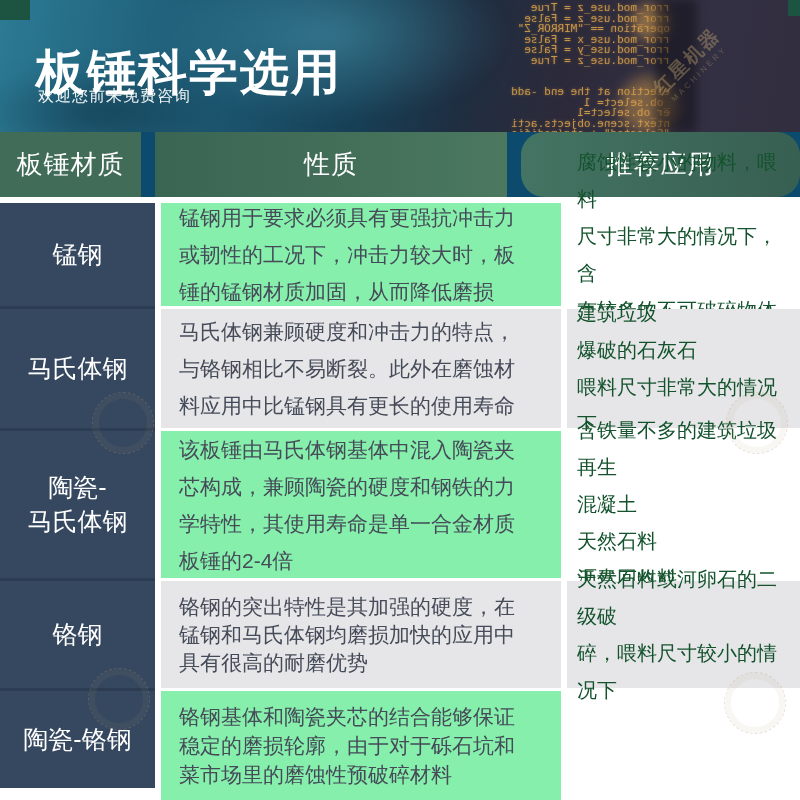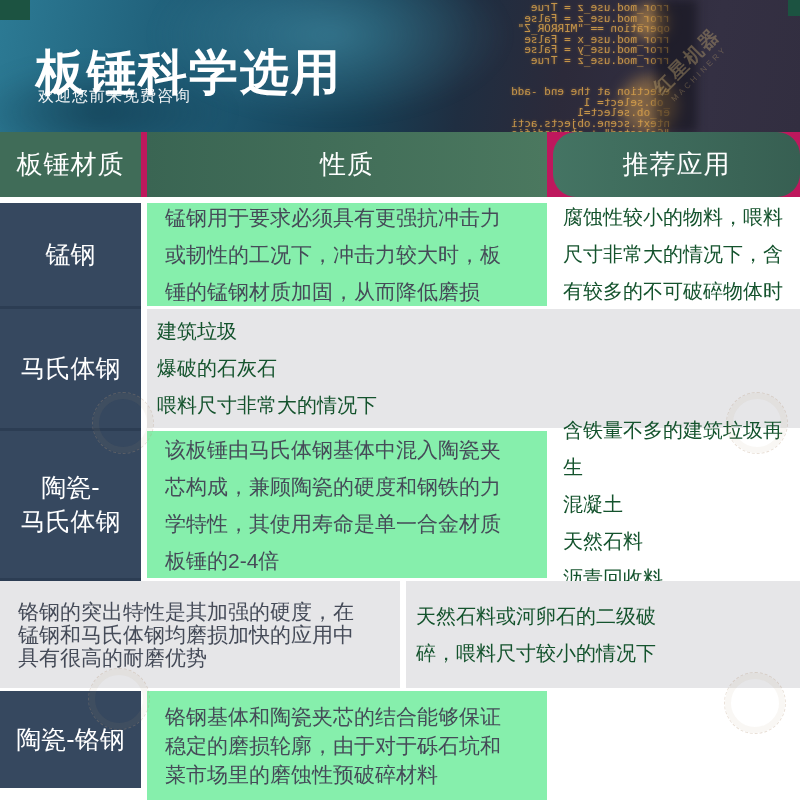--- a/index.html
+++ b/index.html
@@ -29,39 +29,39 @@
     color:rgba(255,255,255,.94); letter-spacing:1px; }
   .corner { position:absolute; background:#1c5341; }
   .corner.tl { left:0; top:0; width:30px; height:20px; }
   .corner.tr { right:0; top:0; width:12px; height:16px; }
   .wm-banner { position:absolute; left:648px; top:82px; transform:rotate(-45deg); transform-origin:left top;
     text-align:center; pointer-events:none; }
   .wm-cn { font-size:19px; letter-spacing:2px; color:rgba(205,175,115,.38); font-weight:bold; }
   .wm-en { font-size:8px; letter-spacing:3px; color:rgba(205,175,115,.32); }
 
   
-  .thead { display:flex; gap:6px; height:65px; margin-bottom:6px; background:#be185d; color:#ffffff; font-size:26px; }
+  .thead { display:flex; gap:14px; height:65px; margin-bottom:6px; background:#0c4a6e; color:#ffffff; font-size:26px; }
   .th { display:flex; align-items:center; justify-content:center; letter-spacing:1px; }
   .th1 { width:141px; background:#406c58; }
-  .th2 { width:400px; background:linear-gradient(90deg,#3a6553,#4b785f); }
+  .th2 { width:352px; background:linear-gradient(90deg,#3a6553,#4b785f); }
   .th3 { flex:1; background:linear-gradient(90deg,#447463,#375f52);border-radius:23px; }
 
   .row { display:flex; gap:6px; margin-bottom:3px; }
   .r1 { height:103px; } .r2 { height:119px; } .r3 { height:147px; } .r4 { height:107px; }
   .r5 { height:109px; margin-bottom:0; }
-  .cell-material { width:141px; background:#36485f; color:#ffffff; font-size:25px; line-height:1.35;
+  .cell-material { width:155px; background:#36485f; color:#ffffff; font-size:25px; line-height:1.35;
     display:flex; align-items:center; justify-content:center; text-align:center; white-space:pre-line;
     box-shadow:0 3px 0 0 #2c3d53; }
   .r5 .cell-material { box-shadow:none; align-self:flex-start; height:97px; }
   .cell-props { width:400px; padding:0 20px 0 18px; background:#86efac; color:#454b58; font-size:21px;
     line-height:37px; display:flex; align-items:center; white-space:pre-line; }
   .cell-apps { flex:1; padding:0 6px 0 10px; background:#ffffff; color:#14532d; font-size:20px;
     line-height:37px; display:flex; align-items:center; white-space:pre-line; }
   .row.alt .cell-props, .row.alt .cell-apps { background:#e6e6e8; }
-  .r4 .cell-props { line-height:23px; }
+  .r4 .cell-props { line-height:28px; }
   .r5 .cell-props { line-height:29px; }
   .r5 .cell-apps  { line-height:27px; }
 
   
   .stamp { position:absolute; width:62px; height:62px; border-radius:50%;
     border:1px dashed rgba(180,150,120,.30); box-shadow:inset 0 0 0 6px rgba(180,150,120,.08);
     pointer-events:none; }
 </style>
 </head>
 <body>
@@ -109,39 +109,43 @@
     <div class="cell-props">锰钢用于要求必须具有更强抗冲击力
 或韧性的工况下，冲击力较大时，板
 锤的锰钢材质加固，从而降低磨损</div>
     <div class="cell-apps">腐蚀性较小的物料，喂料
 尺寸非常大的情况下，含
 有较多的不可破碎物体时</div>
   </div>
 
   <div class="row r2 alt">
     <div class="cell-material">马氏体钢</div>
+    <div class="cell-props">马氏体钢兼顾硬度和冲击力的特点，
+与铬钢相比不易断裂。此外在磨蚀材
+料应用中比锰钢具有更长的使用寿命</div>
     <div class="cell-apps">建筑垃圾
 爆破的石灰石
 喂料尺寸非常大的情况下</div>
   </div>
 
   <div class="row r3">
     <div class="cell-material">陶瓷-
 马氏体钢</div>
     <div class="cell-props">该板锤由马氏体钢基体中混入陶瓷夹
 芯构成，兼顾陶瓷的硬度和钢铁的力
 学特性，其使用寿命是单一合金材质
 板锤的2-4倍</div>
     <div class="cell-apps">含铁量不多的建筑垃圾再生
 混凝土
 天然石料
 沥青回收料</div>
   </div>
 
   <div class="row r4 alt">
+    <div class="cell-material">铬钢</div>
     <div class="cell-props">铬钢的突出特性是其加强的硬度，在
 锰钢和马氏体钢均磨损加快的应用中
 具有很高的耐磨优势</div>
     <div class="cell-apps">天然石料或河卵石的二级破
 碎，喂料尺寸较小的情况下</div>
   </div>
 
   <div class="row r5">
     <div class="cell-material">陶瓷-铬钢</div>
     <div class="cell-props">铬钢基体和陶瓷夹芯的结合能够保证

